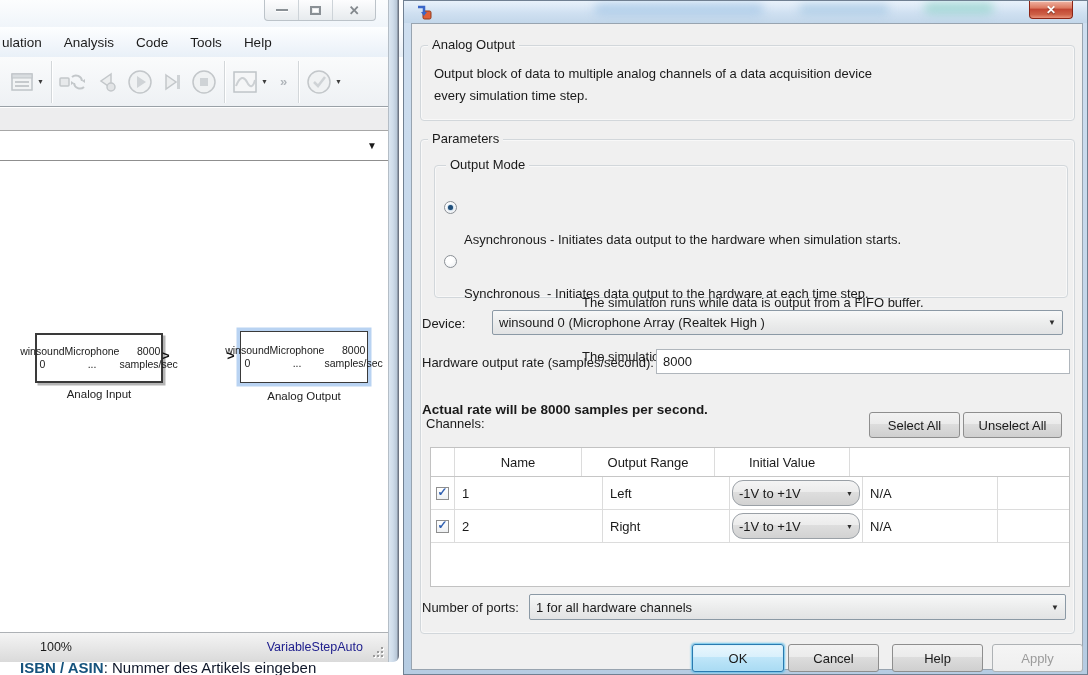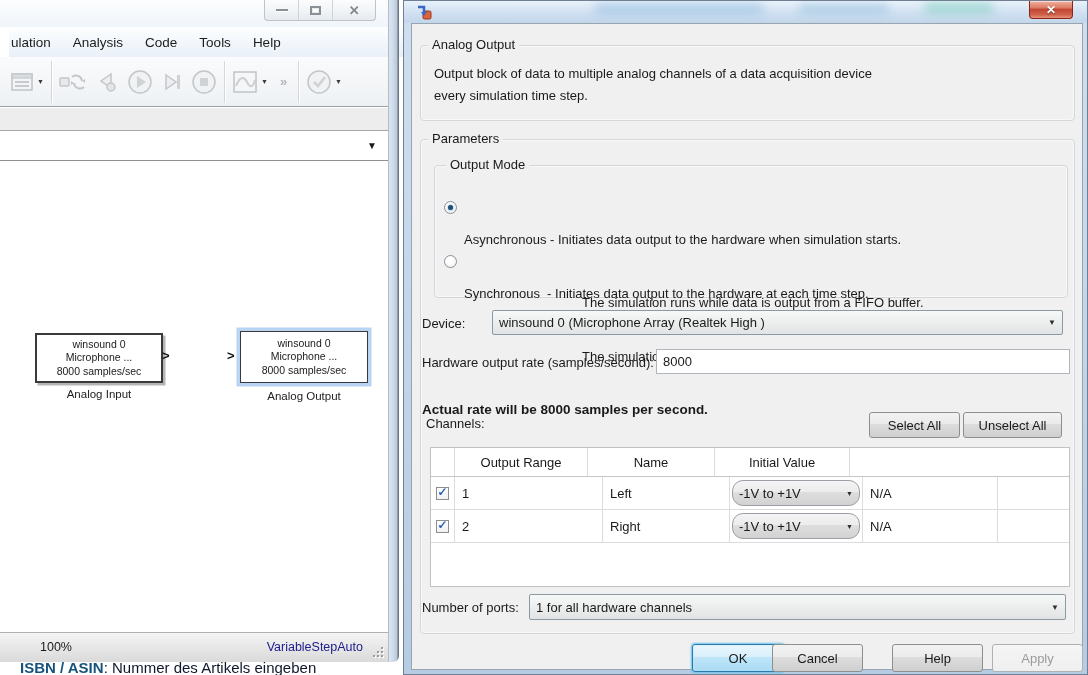--- a/index.html
+++ b/index.html
@@ -12,42 +12,42 @@
     background:linear-gradient(180deg,#fcfdfe,#f0f5fa); }
   #lw-controls { position:absolute; left:264px; top:0; width:112px; height:21px; display:flex;
     border:1px solid #bcc3c9; border-top:none; border-radius:0 0 4px 4px;
     background:linear-gradient(180deg,#fdfdfe,#e7ebee); overflow:hidden; }
   .lw-btn { flex:1; display:flex; align-items:center; justify-content:center; border-right:1px solid #cdd3d8; cursor:default; }
   .lw-btn:last-child { border-right:none; flex:1.25; }
   .glyph-min { width:12px; height:3px; background:#8a9095; border-bottom:1px solid #fff; }
   .glyph-restore { width:11px; height:9px; border:2px solid #8a9095; background:#fff; box-shadow:inset 0 0 0 1px #e8eaec; }
   .glyph-close { color:#84898e; font-size:13px; font-weight:bold; line-height:1; }
 
-  #lw-menubar { position:absolute; left:9px; top:27px; width:424px; height:30px;
+  #lw-menubar { position:absolute; left:0; top:27px; width:424px; height:30px;
     background:linear-gradient(180deg,#fdfeff,#e9f0f8); display:flex; align-items:center;
     font-size:13.5px; color:#1c1c1c; }
   .menu-item { padding:4px 11px; }
   .menu-item:first-child { padding-left:2px; }
 
   #lw-toolbar { position:absolute; left:0; top:57px; width:388px; height:50px;
     background:linear-gradient(180deg,#fafbfc,#eef1f4); border-bottom:1px solid #9aa1a7;
     display:flex; align-items:center; }
   .tb-sep { width:1px; height:42px; background:#d3d7da; box-shadow:1px 0 0 #fff; margin:0 3px; }
   .tb-ico { display:flex; align-items:center; justify-content:center; padding:0 4px; height:40px; }
   .dd-arrow { font-size:7px; color:#3c3c3c; margin-left:3px; }
   .tb-chev { color:#b0b5ba; font-size:13px; font-weight:bold; padding:0 8px; }
 
   #lw-substrip { position:absolute; left:0; top:108px; width:388px; height:22px; background:#ededee; }
   #lw-breadcrumb { position:absolute; left:0; top:130px; width:389px; height:31px; background:#fff;
     border-top:1px solid #a7a7a7; border-bottom:1px solid #8f8f8f; display:flex; align-items:center; }
   #lw-breadcrumb .dd { margin-left:auto; margin-right:12px; font-size:10px; color:#1a1a1a; }
 
   #lw-canvas { position:absolute; left:0; top:162px; width:389px; height:470px; background:#fff; }
   .sl-block { position:absolute; width:128px; background:#fff; border:2px solid #3a3a3a;
-    display:flex; flex-direction:column; align-items:center; justify-content:center;
+    display:flex; flex-direction:row; align-items:center; justify-content:center;
     font-size:10.5px; line-height:13.5px; color:#1a1a1a; text-align:center; }
   #block-ai { left:35px; top:171px; height:50px; box-shadow:2.5px 2.5px 0 rgba(120,120,120,.55); }
   #block-ao { left:240px; top:169px; height:52px; border-width:1.5px; box-shadow:0 0 0 3.5px #b9d3f2; }
   .port { position:absolute; font-size:13px; font-weight:bold; color:#111; }
   #port-out { left:162px; top:186px; }
   #port-in  { left:227px; top:186px; }
   .block-label { position:absolute; width:160px; text-align:center; font-size:11.5px; color:#222; }
   #label-ai { left:19px; top:226px; }
   #label-ao { left:224px; top:228px; }
 
@@ -156,21 +156,21 @@
     display:flex; align-items:center; padding:0 6px; font-size:13px; }
   .cell-combo .dd { margin-left:auto; font-size:7px; color:#2e2e2e; }
 
   #ports-label { left:10px; top:576px; }
   #ports-combo { left:117px; top:570px; width:537px; height:26px; }
 
   .foot-btn { top:620px; width:91px; height:28px; }
   #btn-ok { left:280px; width:92px; border-color:#2a7ab0;
     background:linear-gradient(180deg,#eaf6fd 0%,#d9f0fc 45%,#c0e6f9 46%,#a9dbf3 100%);
     box-shadow:0 0 2px 1px #68c2ea, inset 0 0 2px #bce7f7; }
-  #btn-cancel { left:360px; } #btn-help { left:480px; }
+  #btn-cancel { left:376px; } #btn-help { left:480px; }
   #btn-apply { left:580px; color:#9b9b9b; border-color:#aeb2b5;
     background:linear-gradient(180deg,#f5f5f5,#efefef); }
 </style>
 </head>
 <body>
 
 <div id="left-window">
   <div id="lw-titlebar">
     <div id="lw-controls">
       <div class="lw-btn">
@@ -349,22 +349,22 @@
 
     <div id="actual-rate">Actual rate will be 8000 samples per second.</div>
 
     <span class="field-label" id="channels-label">Channels:</span>
     <div class="btn7" id="btn-select-all">Select All</div>
     <div class="btn7" id="btn-unselect-all">Unselect All</div>
 
     <div id="table">
       <div class="t-row t-head">
         <div class="t-cell c0"></div>
+        <div class="t-cell c2">Name</div>
         <div class="t-cell c3">Output Range</div>
-        <div class="t-cell c2">Name</div>
         <div class="t-cell c4">Initial Value</div>
         <div class="t-cell c5"></div>
       </div>
       <div class="t-row">
         <div class="t-cell c0">
             <span class="checkbox">
               <span>✓</span>
             </span>
           </div>
         <div class="t-cell c1">1</div>

